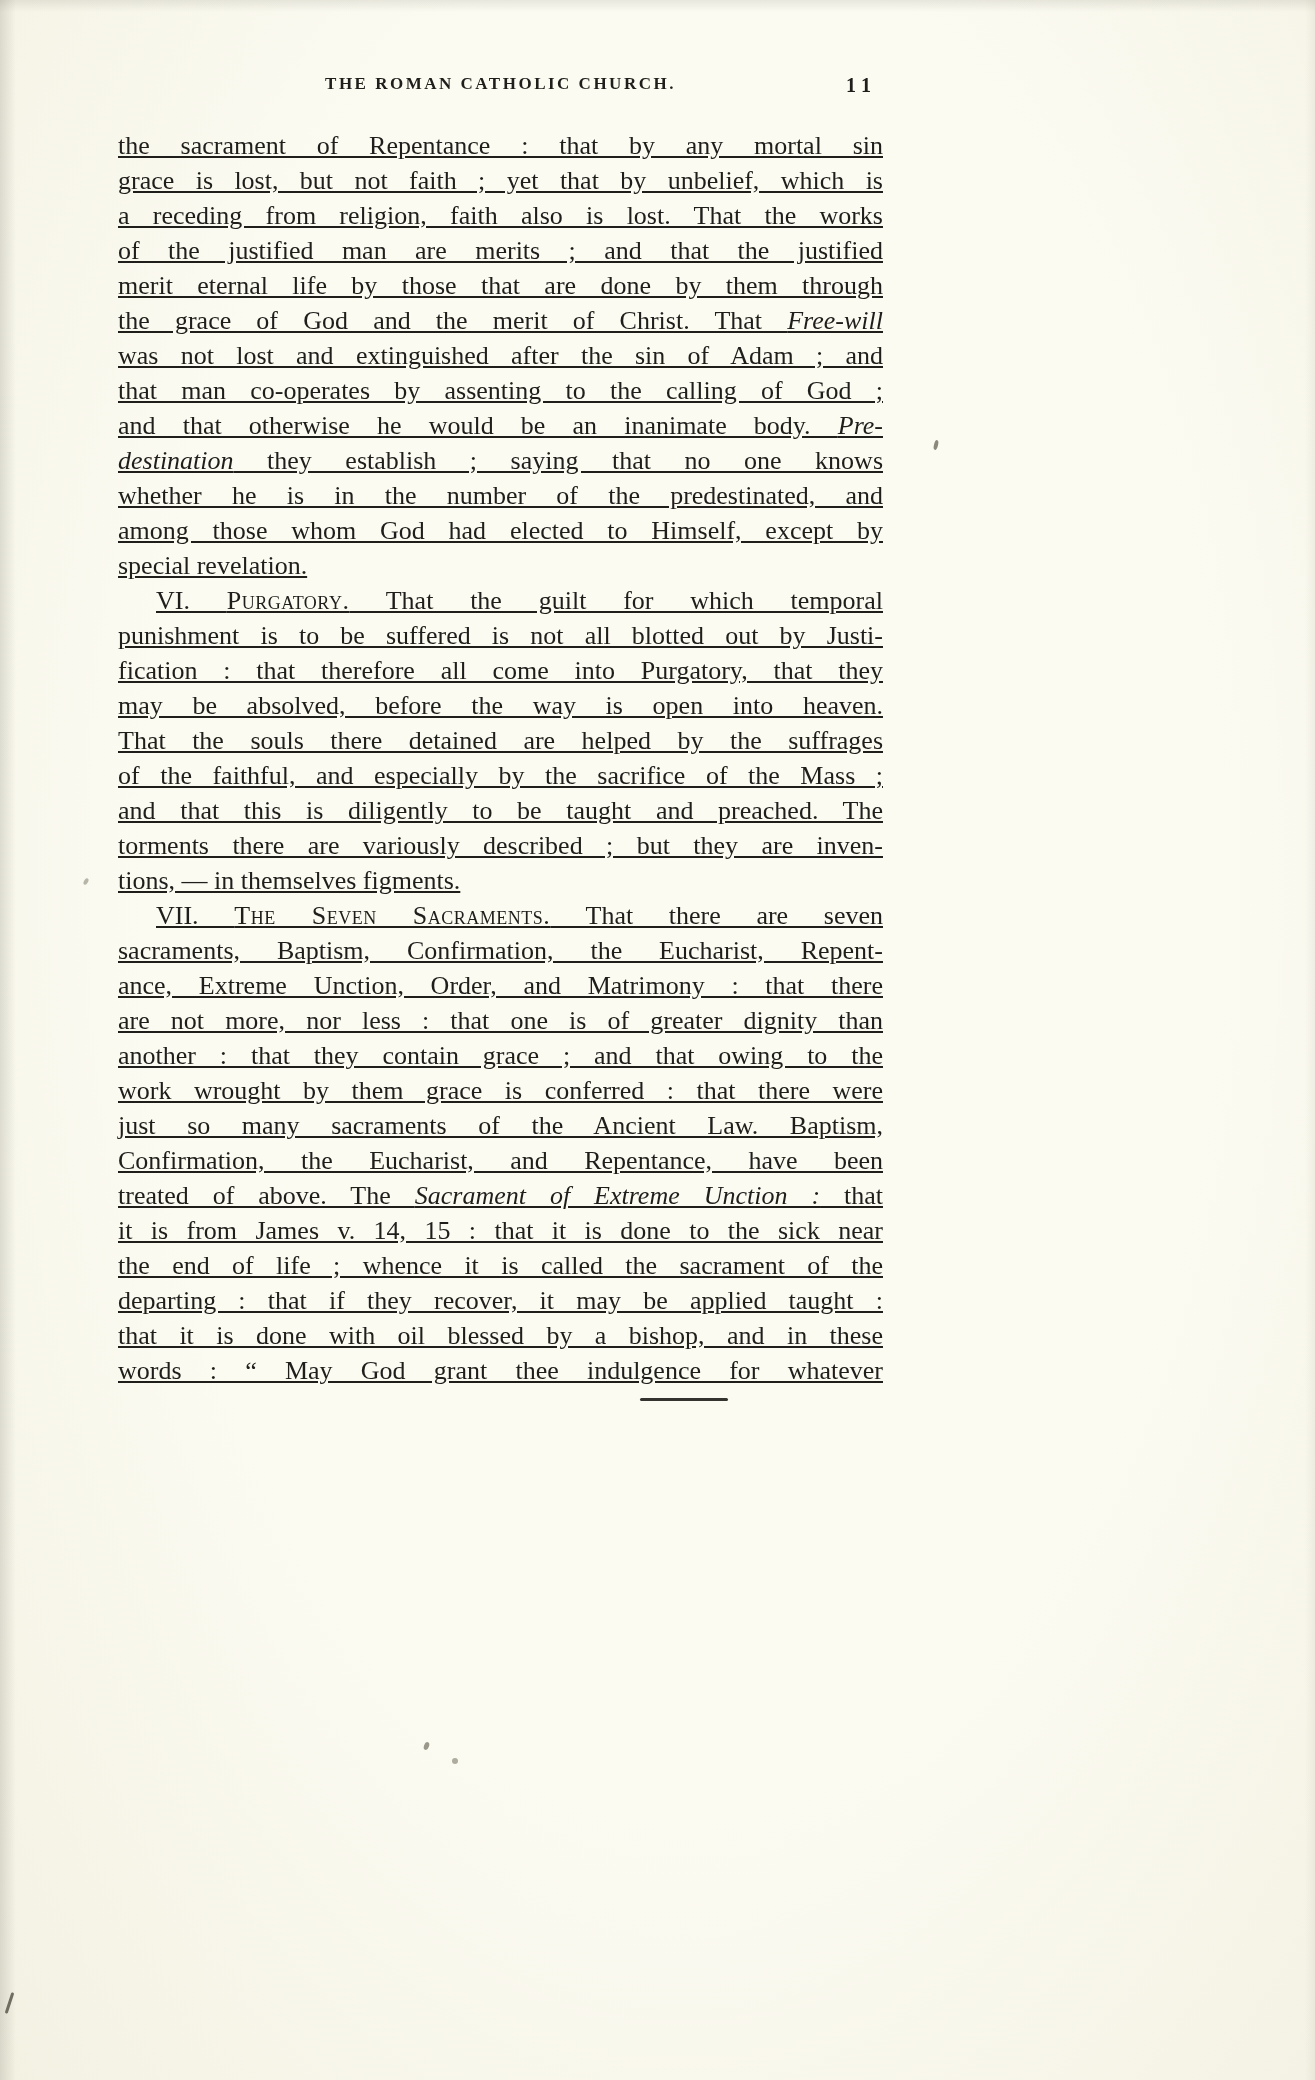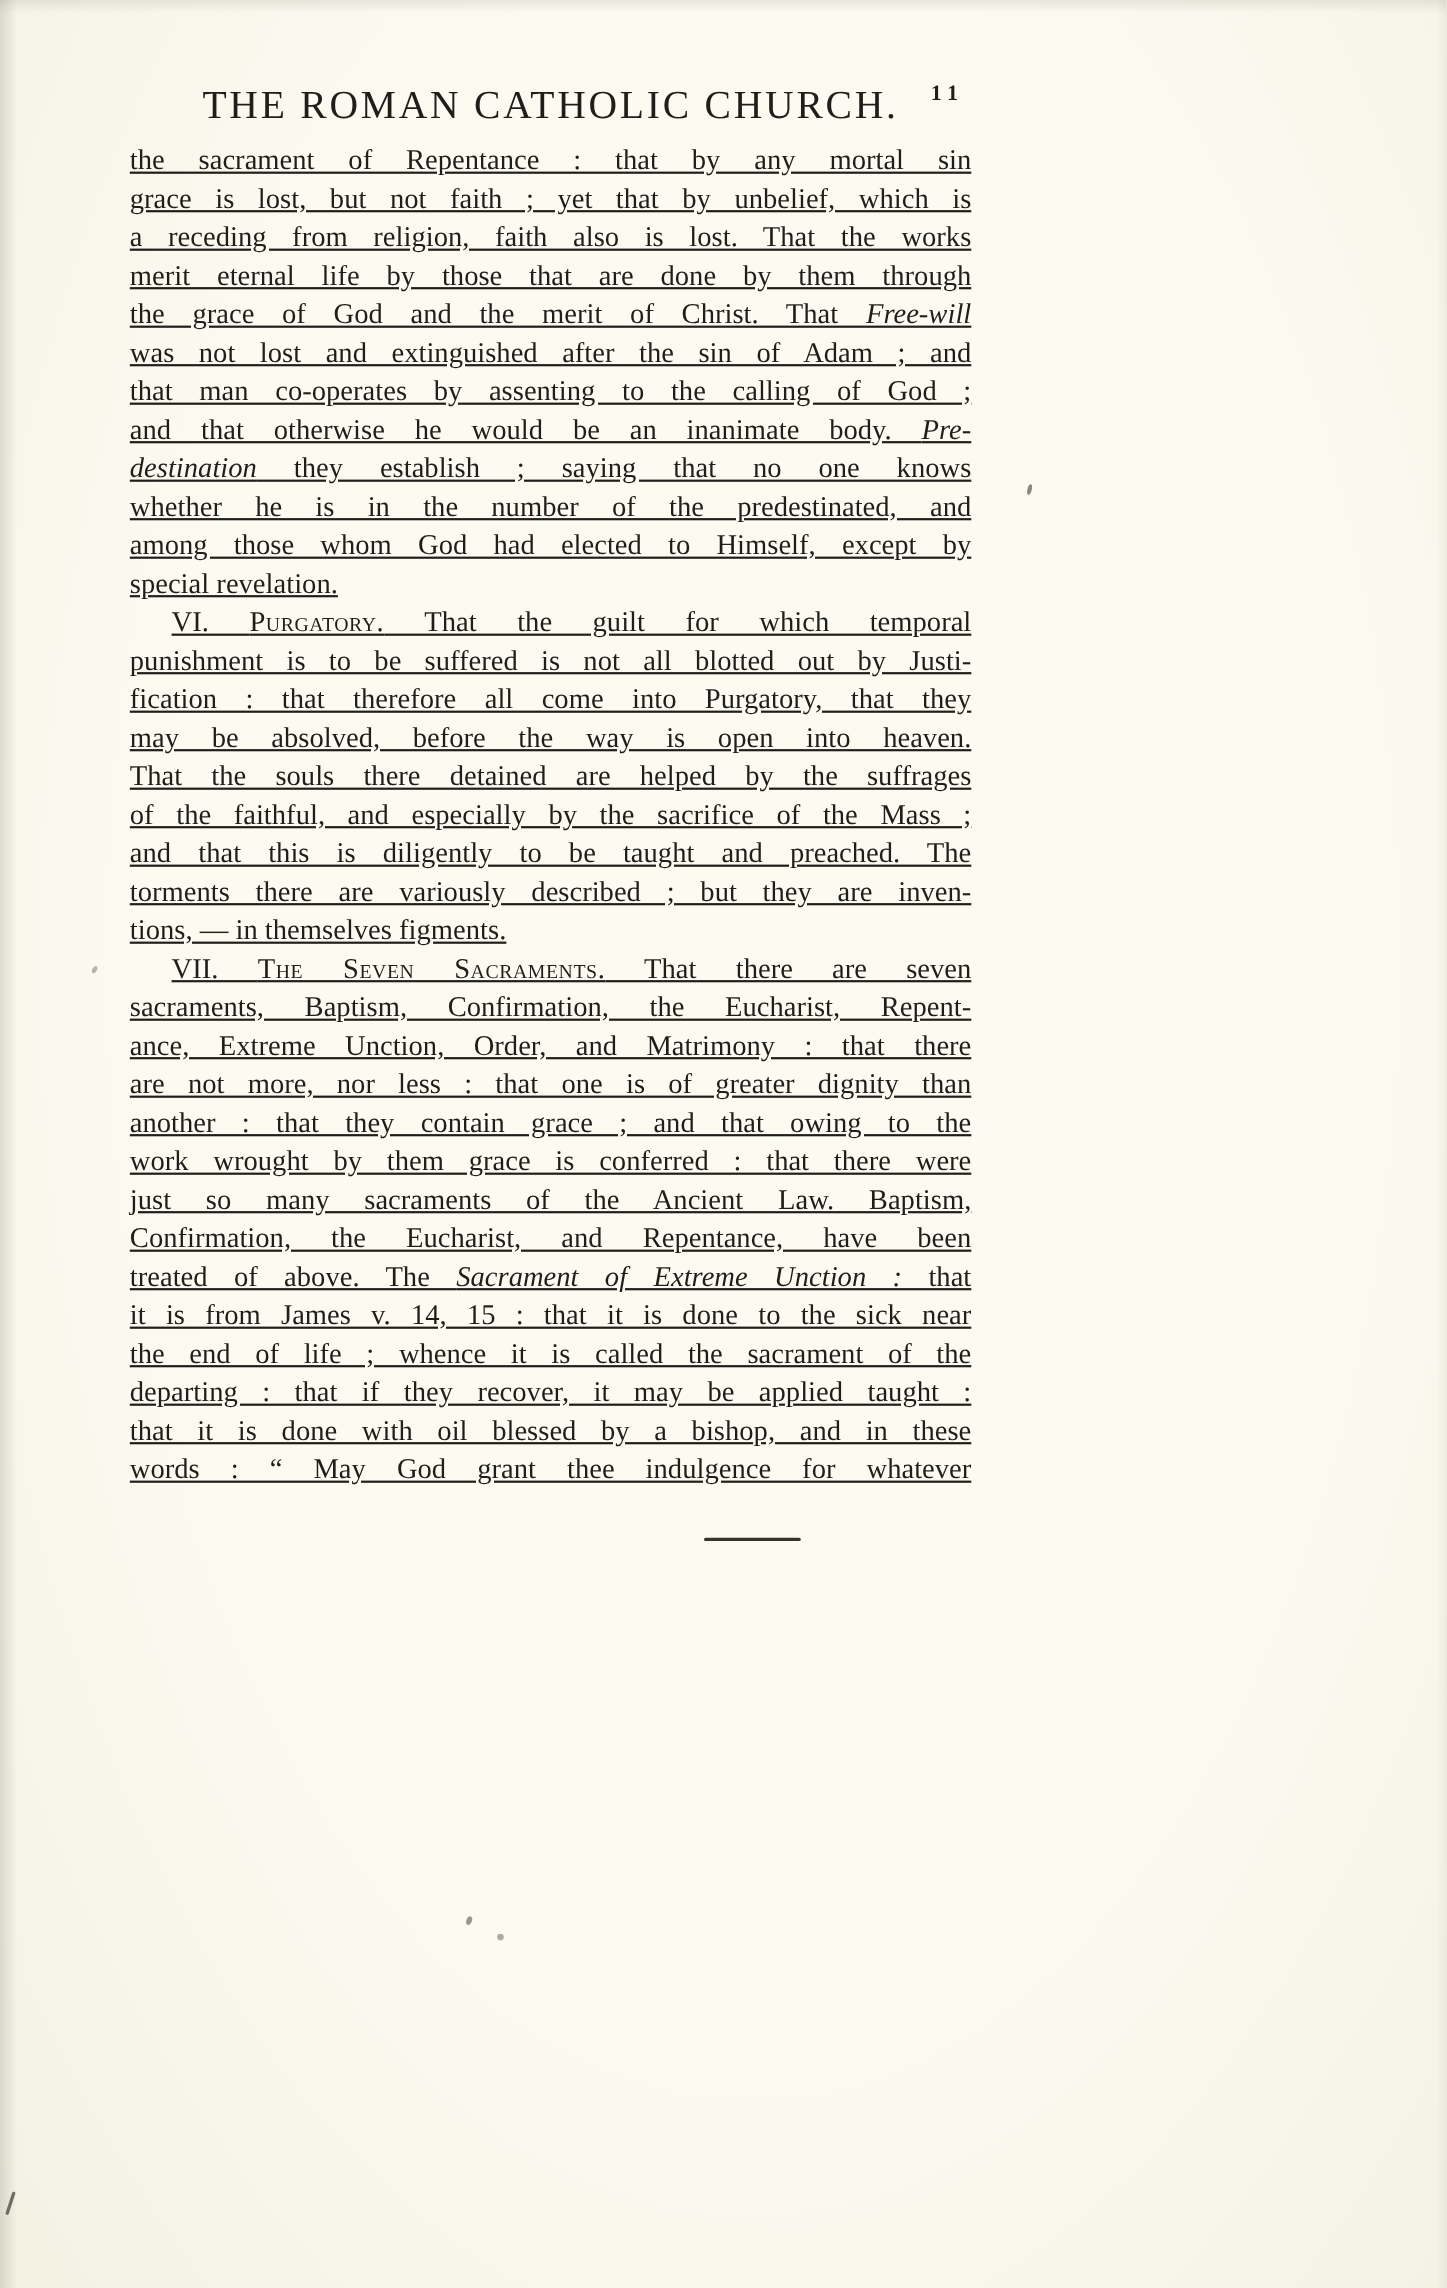--- a/index.html
+++ b/index.html
@@ -32,22 +32,22 @@
     top: 74px;
     left: 118px;
     width: 765px;
     height: 36px;
   }
   .running-title {
     position: absolute;
     left: 0;
     right: 0;
     text-align: center;
-    font-size: 36px;
-    font-weight: 400;
+    font-size: 17px;
+    font-weight: 700;
     letter-spacing: 2.5px;
     white-space: nowrap;
   }
   .page-number {
     position: absolute;
     right: 6px;
     top: 0;
     font-size: 20px;
     font-weight: 700;
     letter-spacing: 6px;
@@ -108,20 +108,21 @@
   <header class="page-header">
     <span class="running-title">THE ROMAN CATHOLIC CHURCH.</span>
     <span class="page-number">11</span>
   </header>
 
   <main class="text-block" id="text-block">
       <div class="paragraph">
         <div class="line"><span>the sacrament of Repentance : that by any mortal sin</span></div>
         <div class="line"><span>grace is lost, but not faith ; yet that by unbelief, which is</span></div>
         <div class="line"><span>a receding from religion, faith also is lost. That the works</span></div>
+        <div class="line"><span>of the justified man are merits ; and that the justified</span></div>
         <div class="line"><span>merit eternal life by those that are done by them through</span></div>
         <div class="line"><span>the grace of God and the merit of Christ. That </span><span class="italic">Free-will</span></div>
         <div class="line"><span>was not lost and extinguished after the sin of Adam ; and</span></div>
         <div class="line"><span>that man co-operates by assenting to the calling of God ;</span></div>
         <div class="line"><span>and that otherwise he would be an inanimate body. </span><span class="italic">Pre-</span></div>
         <div class="line"><span class="italic">destination</span><span> they establish ; saying that no one knows</span></div>
         <div class="line"><span>whether he is in the number of the predestinated, and</span></div>
         <div class="line"><span>among those whom God had elected to Himself, except by</span></div>
         <div class="line no-justify"><span>special revelation.</span></div>
       </div>

